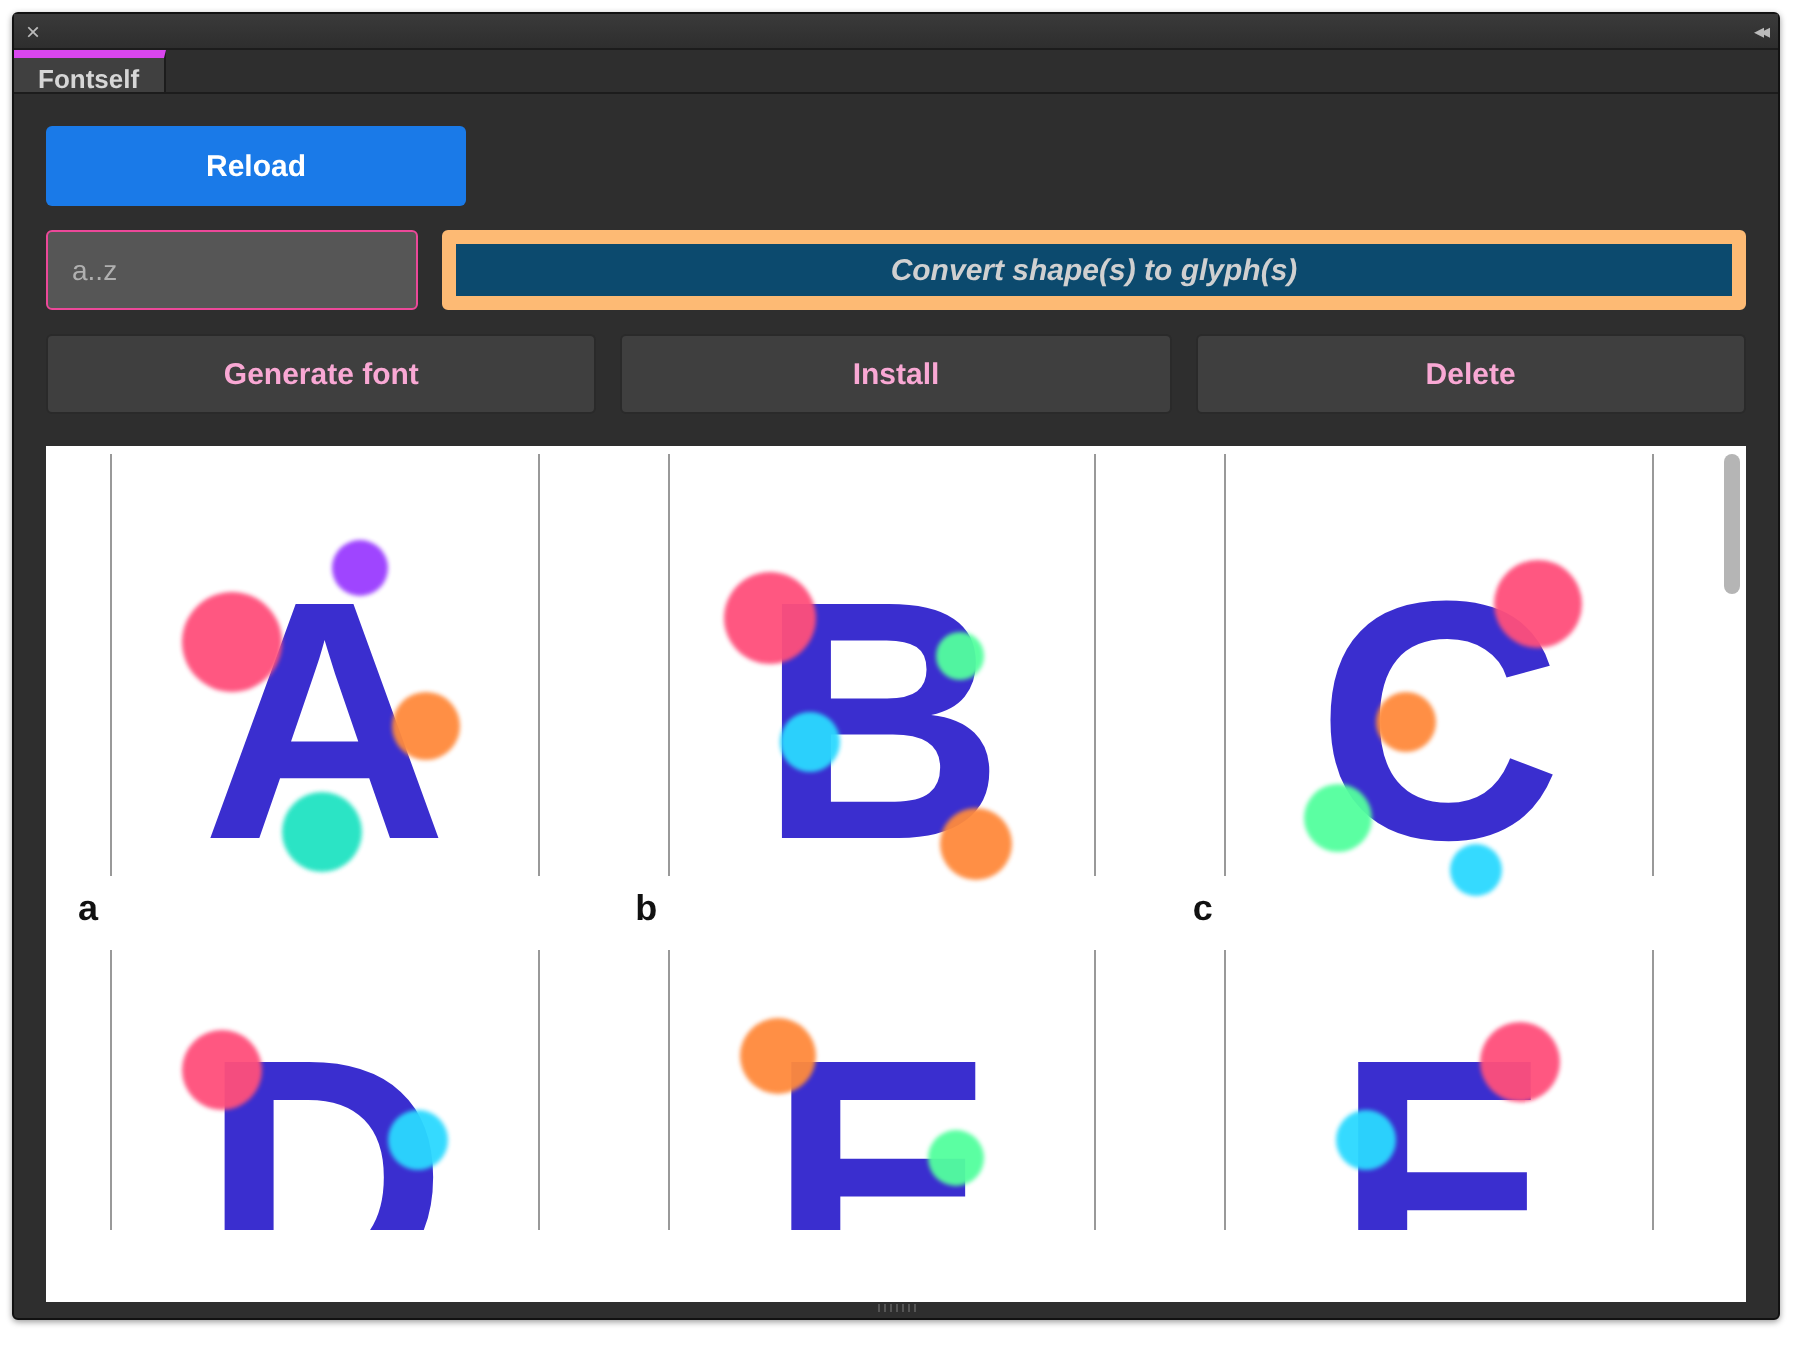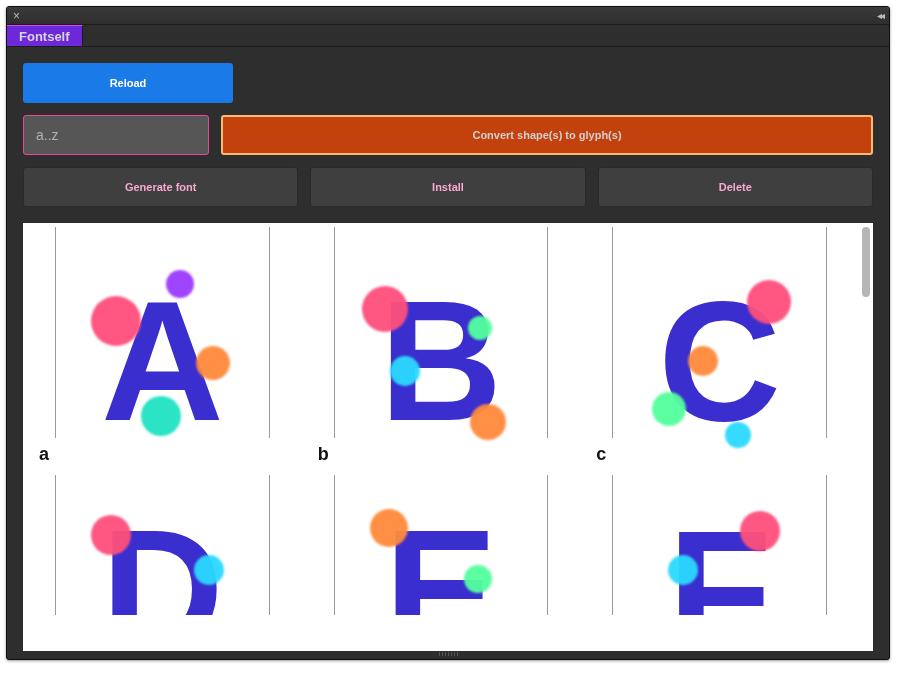--- a/index.html
+++ b/index.html
@@ -41,38 +41,38 @@
     display: flex;
     align-items: stretch;
     background: #2e2e2e;
     border-bottom: 1px solid #1c1c1c;
   }
   .tab {
     padding: 3px 12px 0 12px;
     font-size: 13px;
     font-weight: bold;
     color: #d6d6d6;
-    background: #6d28d9;
+    background: #404040;
     border-right: 1px solid #1c1c1c;
-    border-top: 1px solid #d946ef;
+    border-top: 4px solid #d946ef;
   }
   .content {
     padding: 16px;
     flex: 0 0 auto;
     display: flex;
     flex-direction: column;
     gap: 12px;
   }
   .btn {
     display: flex;
     align-items: center;
     justify-content: center;
     height: 40px;
     border-radius: 3px;
-    font-size: 11px;
+    font-size: 15px;
     font-weight: bold;
     cursor: default;
   }
   .btn-primary {
     background: #1a7ae8;
     color: #fff;
     width: 210px;
   }
   .row { display: flex; gap: 12px; }
   .input-range {
@@ -82,23 +82,24 @@
     border: 1px solid #ec4899;
     border-radius: 3px;
     padding: 0 12px;
     display: flex;
     align-items: center;
     color: #b0b0b0;
     font-size: 14px;
   }
   .btn-wide {
     flex: 1;
-    background: #c2410c;
-    border: 2px solid #fdba74;
+    background: #0c4a6e;
+    border: 7px solid #fdba74;
     color: #d0d0d0;
+    font-style: italic;
   }
   .row3 .btn { flex: 1; background: #3f3f3f; border: 1px solid #2a2a2a; color: #f9a8d4; }
 
   .glyph-scroll {
     margin: 0 16px 8px 16px;
     flex: 1 1 auto;
     background: #fff;
     position: relative;
     overflow: hidden;
     height: 392px;

